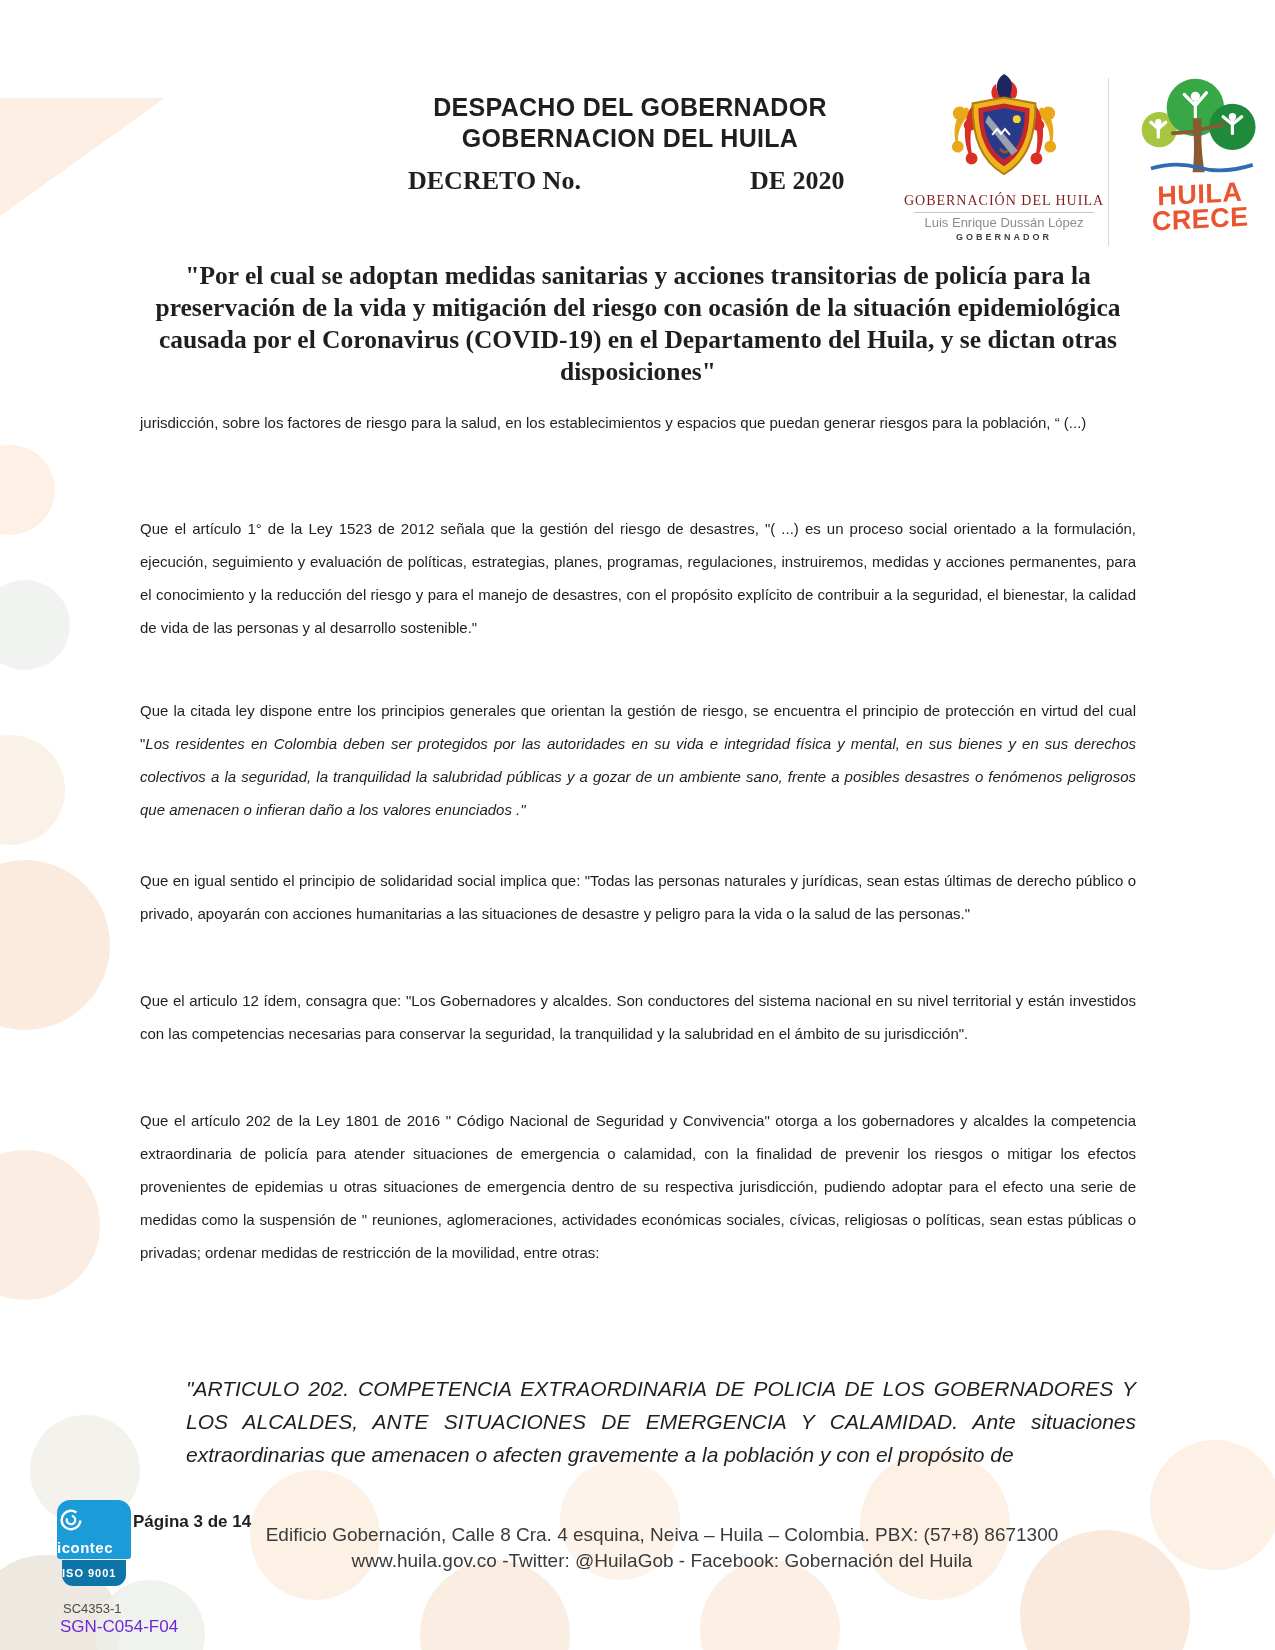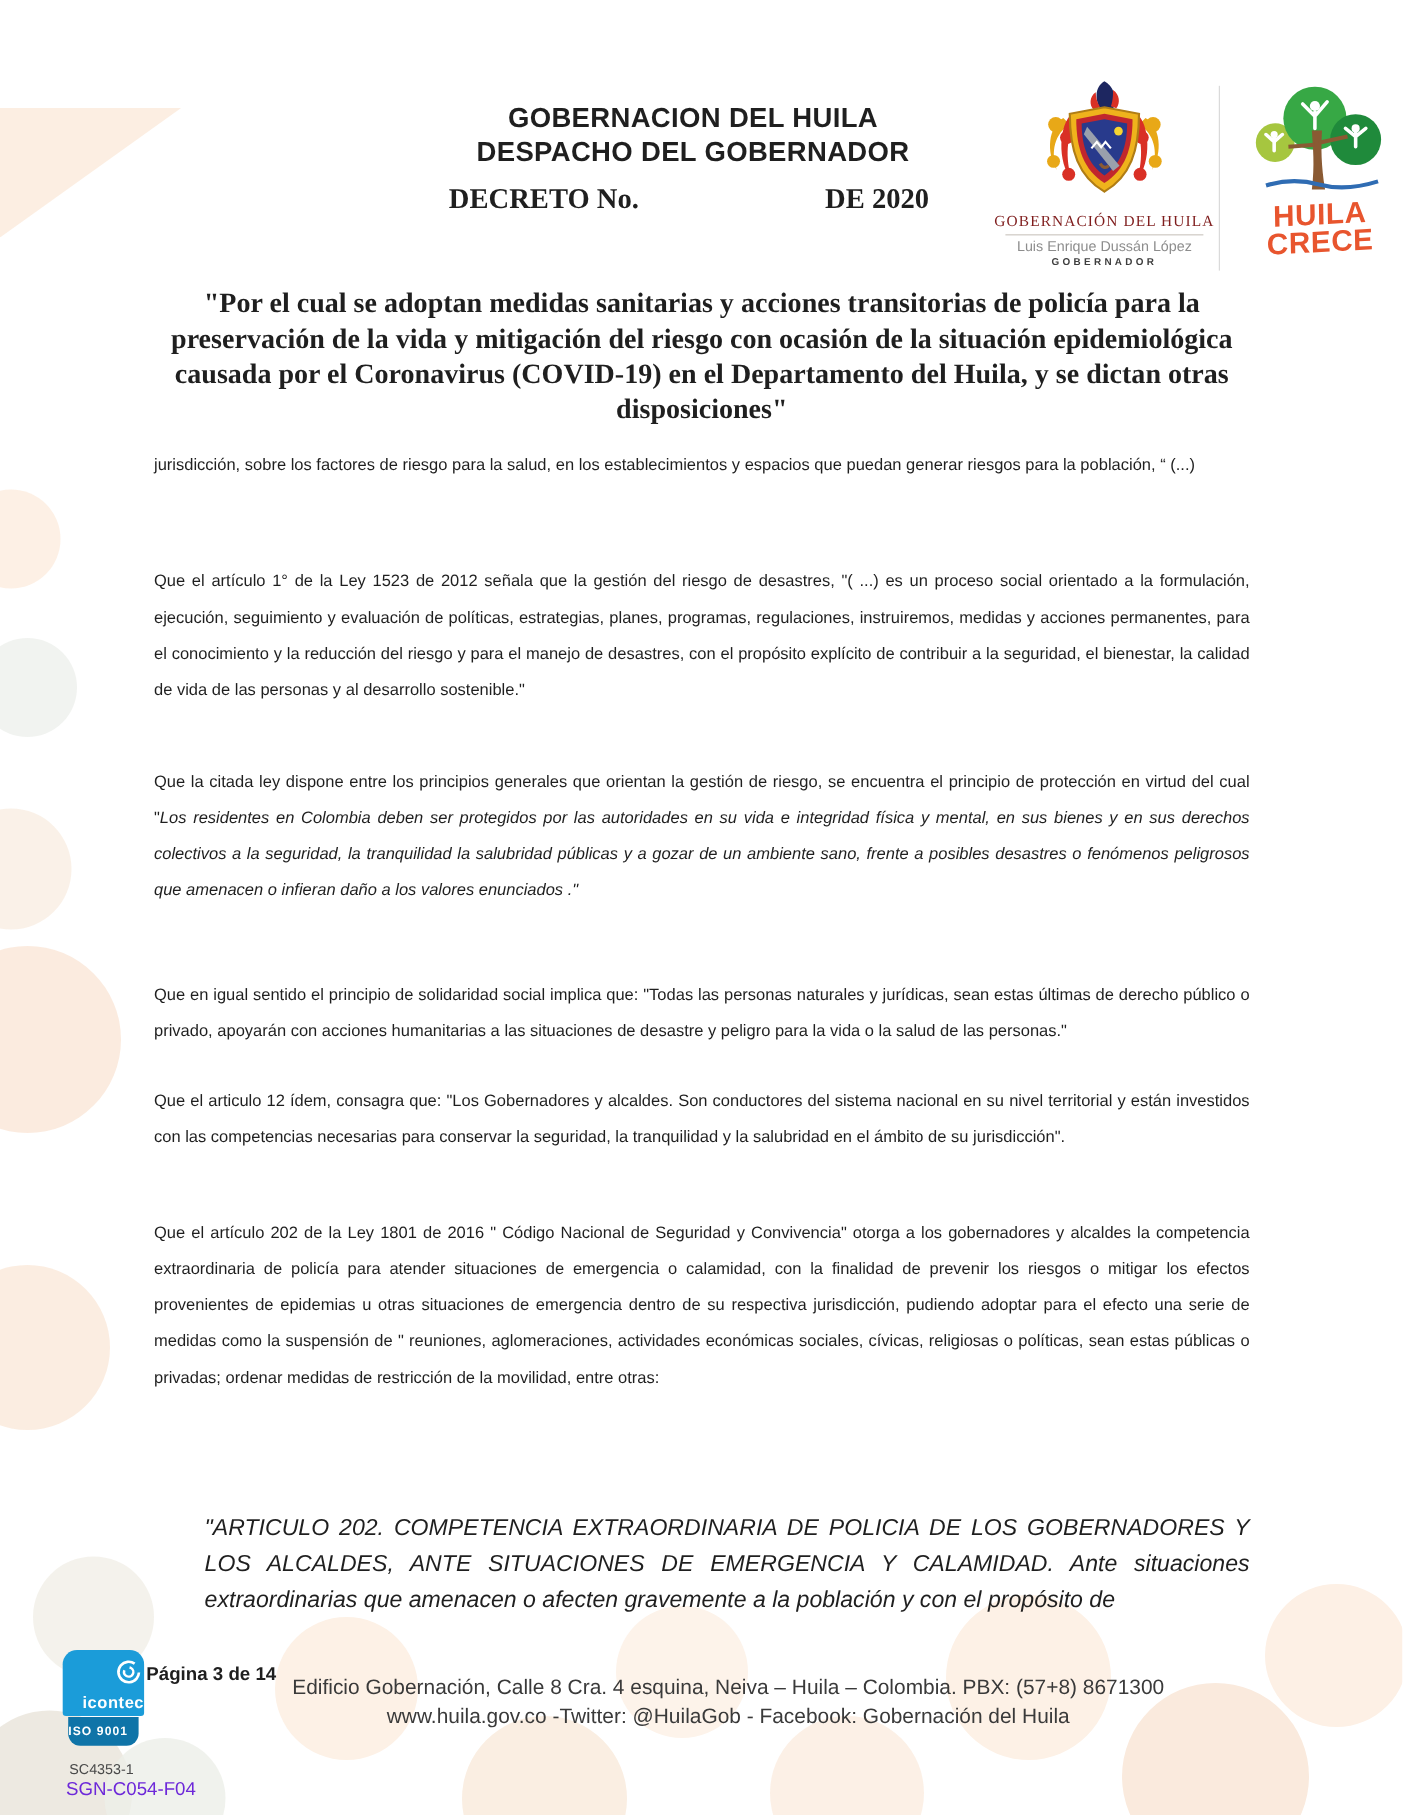--- a/index.html
+++ b/index.html
@@ -25,28 +25,28 @@
   .logo-divider{left:1108px;top:78px;width:1px;height:168px;background:#d6d6d6;}
 
   .brand-block{left:1131px;top:76px;width:138px;text-align:center;}
   .brand-text{color:#e8552e;font-weight:bold;font-size:27px;line-height:25px;
       transform:rotate(-3deg) skewX(-2deg);letter-spacing:.5px;margin-top:2px;}
 
   
   .doc-title{left:140px;top:260px;width:996px;text-align:center;
       font-family:"Liberation Serif",serif;font-weight:bold;font-size:25.5px;line-height:32px;}
   .para{left:140px;width:996px;font-size:15px;line-height:33px;text-align:justify;}
-  .p1{top:406px;} .p2{top:512px;} .p3{top:694px;} .p4{top:864px;margin-top:24px;} .p5{top:984px;} .p6{top:1104px;}
+  .p1{top:406px;} .p2{top:512px;} .p3{top:694px;} .p4{top:864px;} .p5{top:984px;} .p6{top:1104px;}
   .bquote{left:186px;top:1372px;width:950px;font-size:21px;line-height:33px;
       font-style:italic;text-align:justify;}
   .italic-seg{font-style:italic;}
 
   
   .icontec-badge{left:57px;top:1500px;width:74px;z-index:2;}
-  .icontec-top{background:#1b9cd9;border-radius:13px 13px 3px 3px;text-align:right;padding:6px 0 3px;}
+  .icontec-top{background:#1b9cd9;border-radius:13px 13px 3px 3px;text-align:left;padding:6px 0 3px;}
   .icontec-name{color:#fff;font-size:15px;font-weight:bold;letter-spacing:.5px;margin-top:1px;}
   .icontec-bottom{background:#0f74a8;border-radius:0 0 11px 11px;width:64px;margin:1px auto 0;
       text-align:left;color:#fff;font-size:11px;font-weight:bold;letter-spacing:1px;padding:7px 0;}
   .cert-code{left:63px;top:1601px;font-size:13px;color:#4a4a4a;z-index:2;}
   .form-code{left:60px;top:1617px;font-size:17px;color:#6d28d9;z-index:2;}
   .page-label{left:133px;top:1512px;font-size:17px;font-weight:bold;z-index:2;}
   .address{left:262px;top:1522px;width:800px;text-align:center;font-size:19px;
       line-height:26px;color:#3a3a3a;z-index:2;}
 </style>
 </head>
@@ -65,22 +65,22 @@
   <div class="blob" style="left:95px;top:1580px;width:110px;height:110px;background:#ecefe9;opacity:.8;"></div>
   <div class="blob" style="left:250px;top:1470px;width:130px;height:130px;background:#fdf1e6;"></div>
   <div class="blob" style="left:420px;top:1560px;width:150px;height:150px;background:#faeee2;"></div>
   <div class="blob" style="left:560px;top:1460px;width:120px;height:120px;background:#fdf3ea;"></div>
   <div class="blob" style="left:700px;top:1560px;width:140px;height:140px;background:#fbeadb;opacity:.7;"></div>
   <div class="blob" style="left:860px;top:1450px;width:150px;height:150px;background:#fdf1e6;"></div>
   <div class="blob" style="left:1020px;top:1530px;width:170px;height:170px;background:#faeadd;"></div>
   <div class="blob" style="left:1150px;top:1440px;width:130px;height:130px;background:#fdf0e5;"></div>
 
   <div class="layer org">
+    <div>DESPACHO DEL GOBERNADOR</div>
     <div>GOBERNACION DEL HUILA</div>
-    <div>DESPACHO DEL GOBERNADOR</div>
   </div>
   <div class="layer decree decree-label">DECRETO No.</div>
   <div class="layer decree decree-year">DE 2020</div>
 
   <div class="layer crest-block">
     <svg width="118" height="118" viewBox="0 0 120 120">
 
       <path d="M22,38 C8,46 6,70 16,86 C10,70 14,52 28,44 Z" fill="#e8a817"></path>
       <path d="M98,38 C112,46 114,70 104,86 C110,70 106,52 92,44 Z" fill="#e8a817"></path>
       <circle cx="15" cy="44" r="7" fill="#e8a817"></circle>

